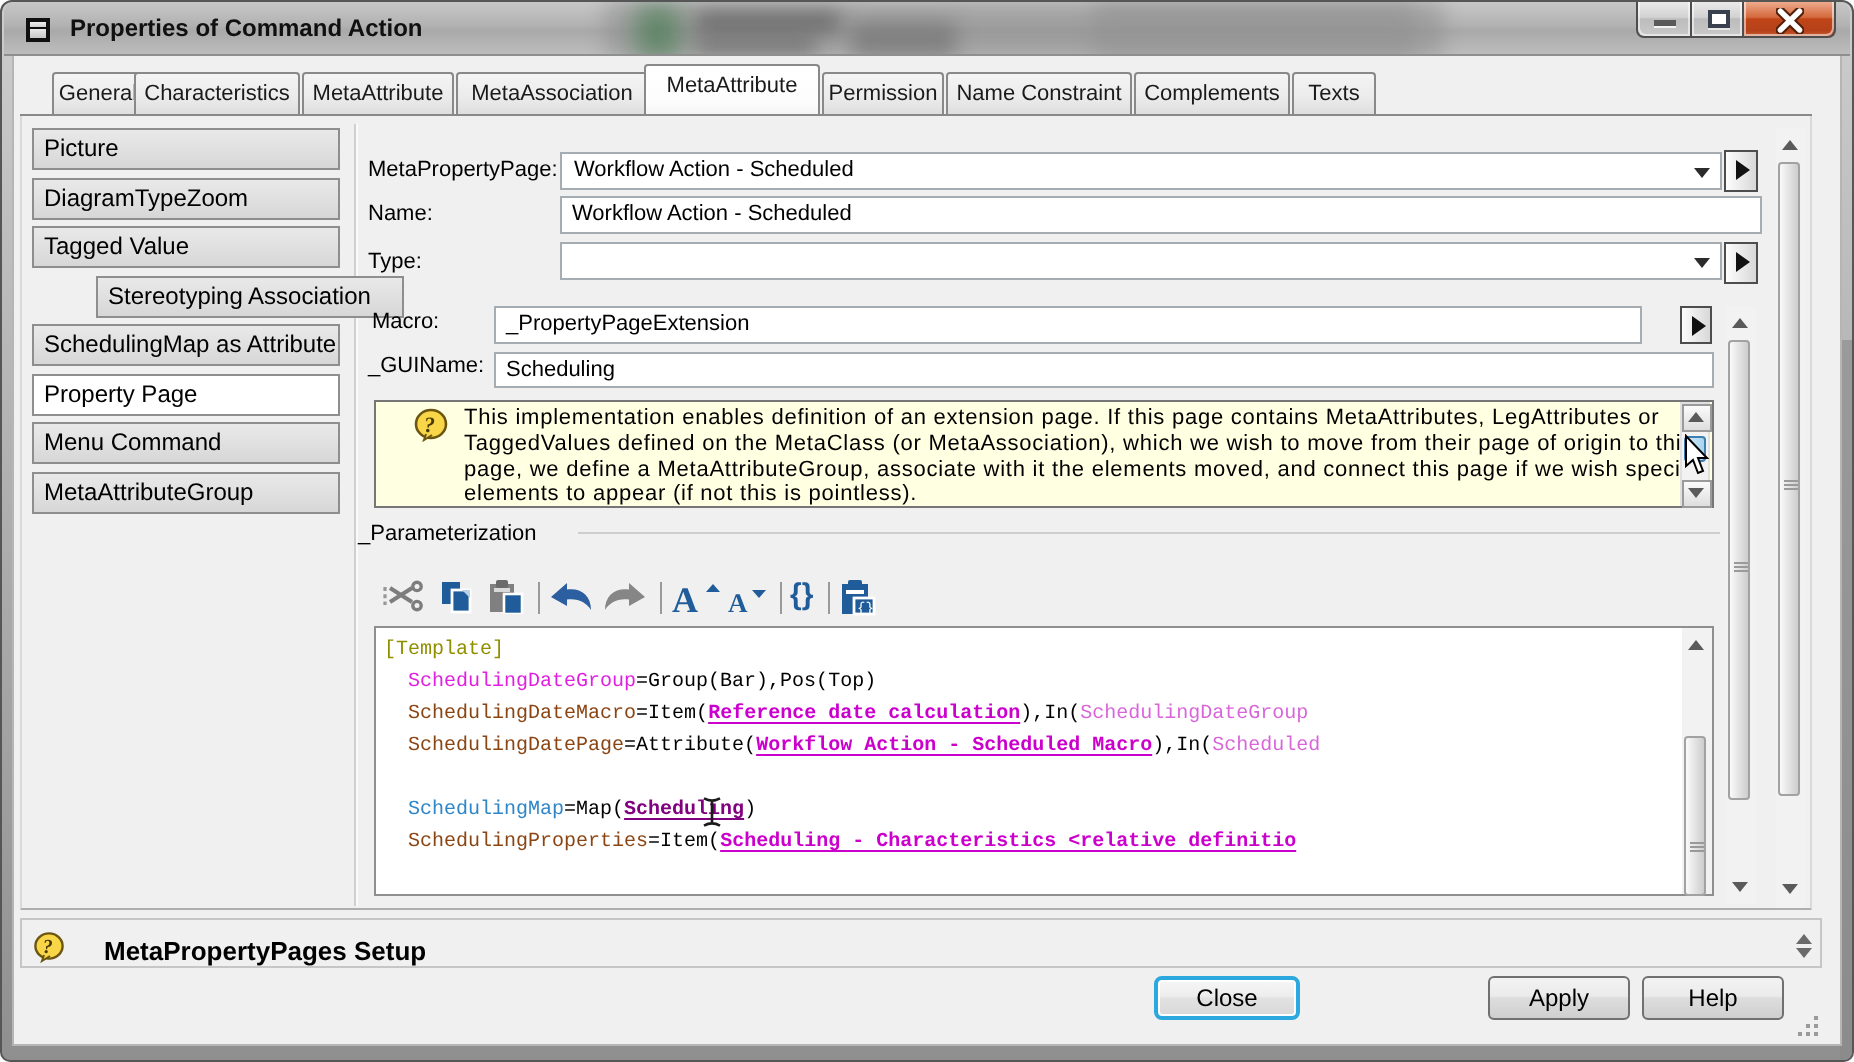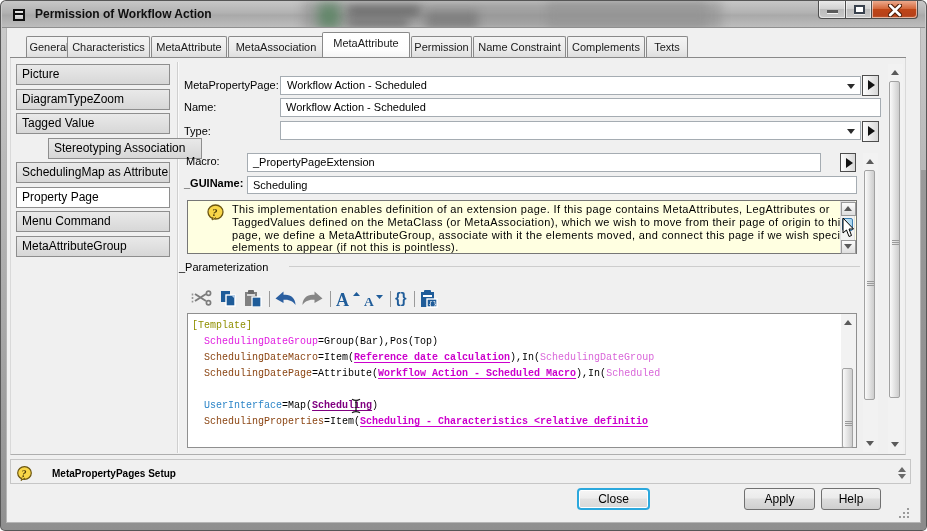--- a/index.html
+++ b/index.html
@@ -70,38 +70,38 @@
 #codetext u{text-underline-offset:2px;font-weight:bold;}
 .mag{color:#cc00cc;}.brown{color:#8b4513;}.olv{color:#8f8f00;}.blu{color:#2e86c8;}
 .pink{color:#d966d9;}.pur{color:#800080;}.mag2{color:#e020e0;}
 
 #helpbar{position:absolute;left:10px;top:459px;width:901px;height:25px;background:#f0f0f0;border:1px solid #c6c6c6;}
 
 .btn{position:absolute;top:488px;height:22px;border:1px solid #707070;border-radius:3px;font-size:12px;color:#000;text-align:center;line-height:20px;
  background:linear-gradient(to bottom,#f2f2f2,#ebebeb 45%,#dddddd 50%,#cfcfcf);}
 #bclose{left:577px;width:73px;border:2px solid #2ba8dd;border-radius:4px;box-shadow:inset 0 0 0 1px #fff;background:linear-gradient(to bottom,#f6f6f6,#ededed 45%,#e2e2e2 50%,#d8d8d8);line-height:18px;}
 #bapply{left:744px;width:71px;}
-#bhelp{left:821px;width:60px;}
+#bhelp{left:821px;width:71px;}
 </style></head>
 <body>
 <div id="win"></div>
 <div id="band"></div>
 <div id="bandR"></div>
 <div id="client"></div>
 
 <div id="title">
   <div class="blob" style="left:300px;top:0;width:420px;height:28px;background:#8f8f8f;opacity:.55;"></div>
   <div class="blob" style="left:316px;top:2px;width:22px;height:26px;background:#50805a;opacity:.75;filter:blur(6px);"></div>
   <div class="blob" style="left:346px;top:5px;width:72px;height:9px;background:#474747;opacity:.65;"></div>
   <div class="blob" style="left:346px;top:18px;width:60px;height:8px;background:#515151;opacity:.6;"></div>
   <div class="blob" style="left:424px;top:10px;width:52px;height:18px;background:#6e6e6e;opacity:.6;"></div>
   <div class="blob" style="left:545px;top:0px;width:160px;height:28px;background:#909090;opacity:.5;"></div>
 </div>
 <div class="abs" id="ticon"></div>
-<div class="abs" id="ttext">Permission of Workflow Action</div>
+<div class="abs" id="ttext">Properties of Command Action</div>
 <div class="abs" id="caps">
   <div class="cap" id="cmin">
       <div class="inner"></div>
       <div class="glyph"></div>
     </div>
   <div class="cap" id="cmax">
       <div class="inner"></div>
       <div class="glyph"></div>
     </div>
   <div class="cap" id="cclose">
@@ -144,21 +144,21 @@
 <div class="tbox" style="left:280px;top:98px;width:601px;height:19px;">Workflow Action - Scheduled</div>
 <div class="lbl" style="left:184px;top:125px;">Type:</div>
 <div class="combo" style="left:280px;top:121px;width:581px;height:19px;">
     <div class="da"></div>
   </div>
 <div class="pbtn" style="left:862px;top:121px;width:17px;height:21px;"></div>
 
 <div class="lbl" style="left:186px;top:155px;">Macro:</div>
 <div class="tbox" style="left:247px;top:153px;width:574px;height:19px;">_PropertyPageExtension</div>
 <div class="pbtn" style="left:840px;top:153px;width:16px;height:19px;"></div>
-<div class="lbl" style="left:184px;top:177px;font-weight:bold;">_GUIName:</div>
+<div class="lbl" style="left:184px;top:177px;">_GUIName:</div>
 <div class="tbox" style="left:247px;top:176px;width:610px;height:18px;">Scheduling</div>
 
 <div id="info">
   <svg class="abs" style="left:19px;top:3px;" width="17" height="17" viewBox="0 0 17 17">
     <ellipse cx="8.5" cy="8" rx="7.5" ry="7" fill="#f8d648" stroke="#6b5510" stroke-width="1.3"></ellipse>
     <path d="M6 13 L5 16 L9 13.5" fill="#f8d648" stroke="#6b5510" stroke-width="1"></path>
     <text x="5" y="12" font-size="11" font-weight="bold" font-style="italic" fill="#4a3a08" font-family="Liberation Serif,serif">?</text>
   </svg>
   <div class="txt">This implementation enables definition of an extension page. If this page contains MetaAttributes, LegAttributes or<br>TaggedValues defined on the MetaClass (or MetaAssociation), which we wish to move from their page of origin to this<br>page, we define a MetaAttributeGroup, associate with it the elements moved, and connect this page if we wish specific<br>elements to appear (if not this is pointless).</div>
 </div>
@@ -233,21 +233,21 @@
     <text x="8.5" y="16" font-size="7" fill="#fff" font-family="Liberation Mono,monospace">{}</text>
   </svg>
 </div>
 
 <div id="code">
 <div id="codetext"><span class="olv">[Template]</span>
   <span class="mag2">SchedulingDateGroup</span>=Group(Bar),Pos(Top)
   <span class="brown">SchedulingDateMacro</span>=Item(<u class="mag">Reference date calculation</u>),In(<span class="pink">SchedulingDateGroup</span>
   <span class="brown">SchedulingDatePage</span>=Attribute(<u class="mag">Workflow Action - Scheduled Macro</u>),In(<span class="pink">Scheduled</span>
 
-  <span class="blu">UserInterface</span>=Map(<u class="pur">Scheduling</u>)
+  <span class="blu">SchedulingMap</span>=Map(<u class="pur">Scheduling</u>)
   <span class="brown">SchedulingProperties</span>=Item(<u class="mag">Scheduling - Characteristics &lt;relative definitio</u></div>
 </div>
 <svg class="abs" style="left:351px;top:398px;z-index:30;" width="10" height="16" viewBox="0 0 10 16">
   <path d="M1 1.2 Q5 3.4 9 1.2 M5 2.4 V13.6 M1 14.8 Q5 12.6 9 14.8" stroke="#1a1a1a" stroke-width="1.3" fill="none"></path>
  </svg>
 
 <div class="sb" style="left:841px;top:314px;height:133px;border:none;">
   <div class="sbarrow up" style="top:6px;"></div>
   <div class="sbthumb" style="top:54px;height:80px;"></div>
   <div class="grip" style="left:4px;top:107px;"></div>
@@ -266,21 +266,21 @@
   <div class="grip" style="left:4px;top:176px;"></div>
   <div class="sbarrow down" style="top:378px;"></div>
 </div>
 
 <div id="helpbar"></div>
 <svg class="abs" style="left:17px;top:466px;" width="15" height="16" viewBox="0 0 15 16">
   <ellipse cx="7.5" cy="7" rx="6.8" ry="6.3" fill="#f8d648" stroke="#6b5510" stroke-width="1.2"></ellipse>
   <path d="M5 11.5 L4 14.5 L8 12" fill="#f8d648" stroke="#6b5510" stroke-width="1"></path>
   <text x="4.4" y="10.5" font-size="10" font-weight="bold" font-style="italic" fill="#4a3a08" font-family="Liberation Serif,serif">?</text>
 </svg>
-<div class="abs" style="left:52px;top:468px;font-size:10px;font-weight:bold;">MetaPropertyPages Setup</div>
+<div class="abs" style="left:52px;top:468px;font-size:13px;font-weight:bold;">MetaPropertyPages Setup</div>
 <div class="abs" style="left:898px;top:463px;width:0;height:0;border:4px solid transparent;border-bottom:5px solid #6a6a6a;"></div>
 <div class="abs" style="left:898px;top:474px;width:0;height:0;border:4px solid transparent;border-top:5px solid #6a6a6a;"></div>
 
 <div class="btn" id="bclose">Close</div>
 <div class="btn" id="bapply">Apply</div>
 <div class="btn" id="bhelp">Help</div>
 
 <svg class="abs" style="left:895px;top:504px;" width="16" height="16" viewBox="0 0 16 16">
  <g fill="#9a9a9a">
       <rect x="12" y="12" width="2" height="2"></rect>

